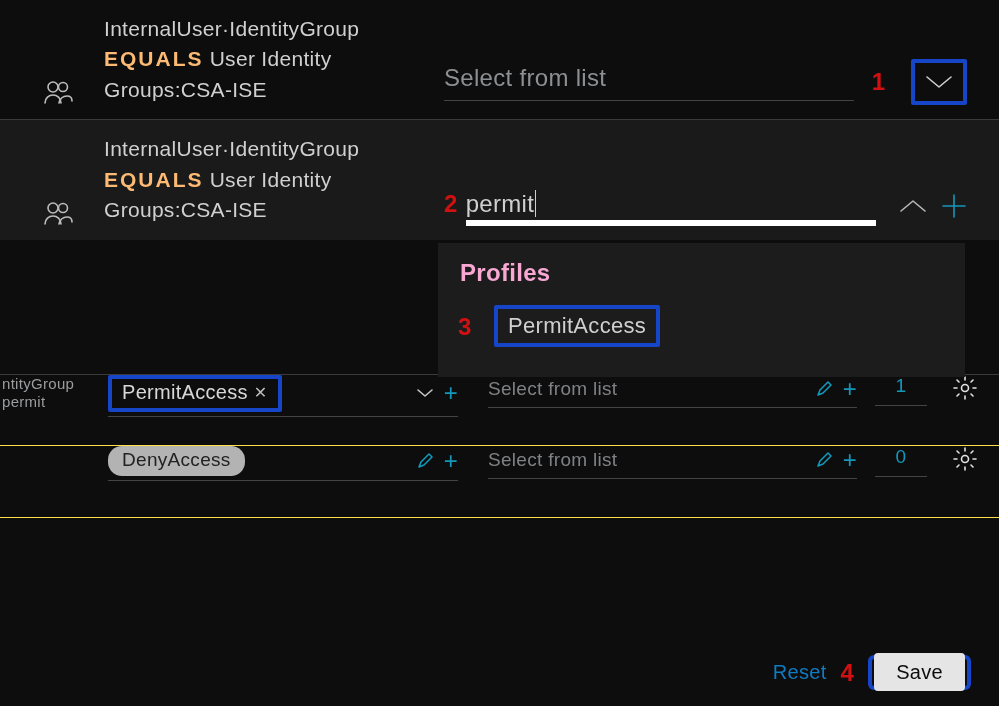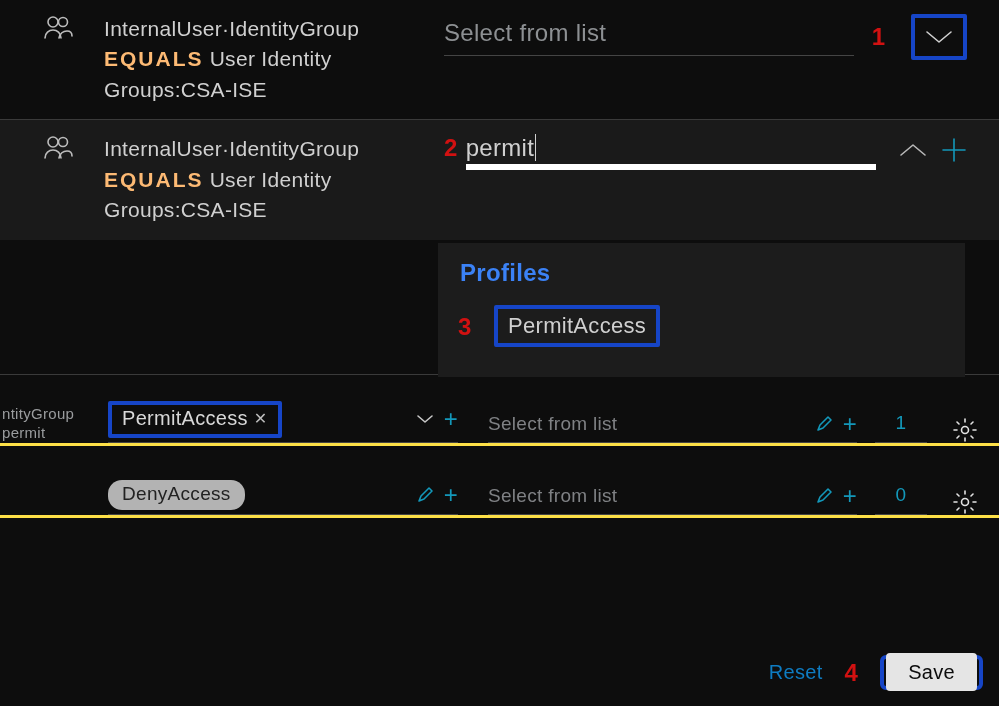--- a/index.html
+++ b/index.html
@@ -9,21 +9,21 @@
     background: #0d0d0d;
     font-family: "Helvetica Neue", Arial, sans-serif;
     color: #d0d0d0;
     overflow: hidden;
     letter-spacing: 0.3px;
   }
 
   
   .cond-row {
     display: flex;
-    align-items: flex-start;
+    align-items: flex-end;
     padding: 14px 12px 14px 12px;
     border-bottom: 1px solid #3a3a3a;
   }
   .cond-icon-col { width: 92px; display:flex; justify-content:center; align-items:center; }
   .cond-text-col { width: 300px; font-size: 21px; line-height: 1.45; }
   .cond-text-col strong { color: #fdba74; font-weight: 600; letter-spacing: 2px; }
   .cond-select-col { flex: 1; display:flex; align-items:center; justify-content:space-between; padding-left: 40px; padding-right: 20px; }
   .select-text { color:#8d9093; font-size: 24px; border-bottom: 1px solid #444; padding-bottom: 8px; width: 410px; }
   .select-input { color:#d0d0d0; font-size: 24px; border-bottom: 6px solid #ffffff; padding-bottom: 2px; width: 410px; }
   .caret-svg { width: 28px; height: 14px; }
@@ -38,21 +38,21 @@
   .dropdown {
     position: absolute;
     top: 3px;
     left: 438px;
     width: 527px;
     height: 134px;
     background: #1c1c1c;
     z-index: 5;
     padding: 16px 22px;
   }
-  .dropdown h3 { color:#3b82f6; font-size: 24px; font-weight: 600; margin-bottom: 18px; }
+  .dropdown h3 { color:#f9a8d4; font-size: 24px; font-weight: 600; margin-bottom: 18px; }
   .dropdown .option {
     display:inline-block;
     color:#d0d0d0;
     font-size: 22px;
     padding: 4px 10px;
     border: 4px solid #1645c7;
     border-radius: 2px;
     margin-left: 34px;
     position: relative;
   }
@@ -68,24 +68,24 @@
   
   .filler {
     height: 134px;   
     background: #0d0d0d;
     position: relative;
   }
 
   
   .grid-row {
     display: flex;
-    align-items: flex-end;
+    align-items: flex-start;
     height: 72px;
     border-top: 1px solid #3a3a3a;
-    border-bottom: 3px solid #fde047;
+    border-bottom: 1px solid #fde047;
     padding: 0 12px 0 0;
   }
   .left-frag {
     width: 108px;
     font-size: 15px;
     color:#9a9c9e;
     line-height: 1.25;
     padding-left: 2px;
   }
   .profile-cell {
@@ -133,24 +133,24 @@
   .secgrp-cell .placeholder { color:#7f8184; font-size: 19px; }
 
   .count-cell { width: 52px; text-align:center; color:#1398ba; font-size: 19px; border-bottom: 1px solid #444; padding-bottom: 8px; margin-right: 16px; }
   .gear-cell { width: 44px; display:flex; align-items:center; justify-content:center; }
   .gear-svg { width:26px; height:26px; color:#e2e2e2; }
 
   
   .footer {
     position:absolute;
     bottom: 16px;
-    right: 16px;
+    right: 28px;
     display:flex;
     align-items:center;
-    gap: 22px;
+    gap: 14px;
   }
   .reset-link { color:#0e7cc2; font-size: 20px; }
   .save-btn {
     background:#e5e5e5;
     color:#0c0c0c;
     font-size: 20px;
     padding: 8px 22px;
     border-radius: 4px;
     cursor:pointer;
   }

